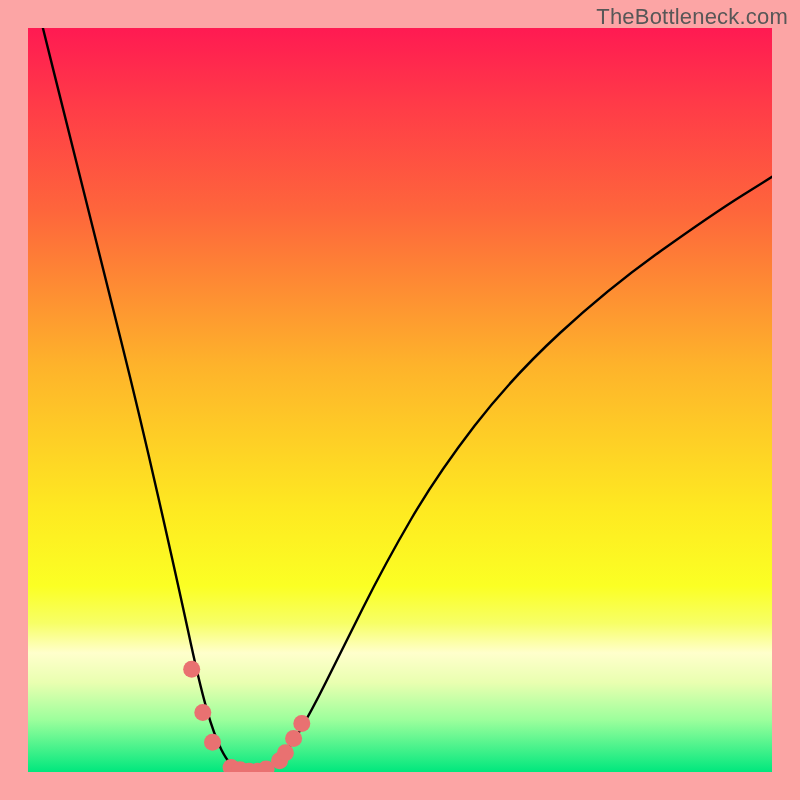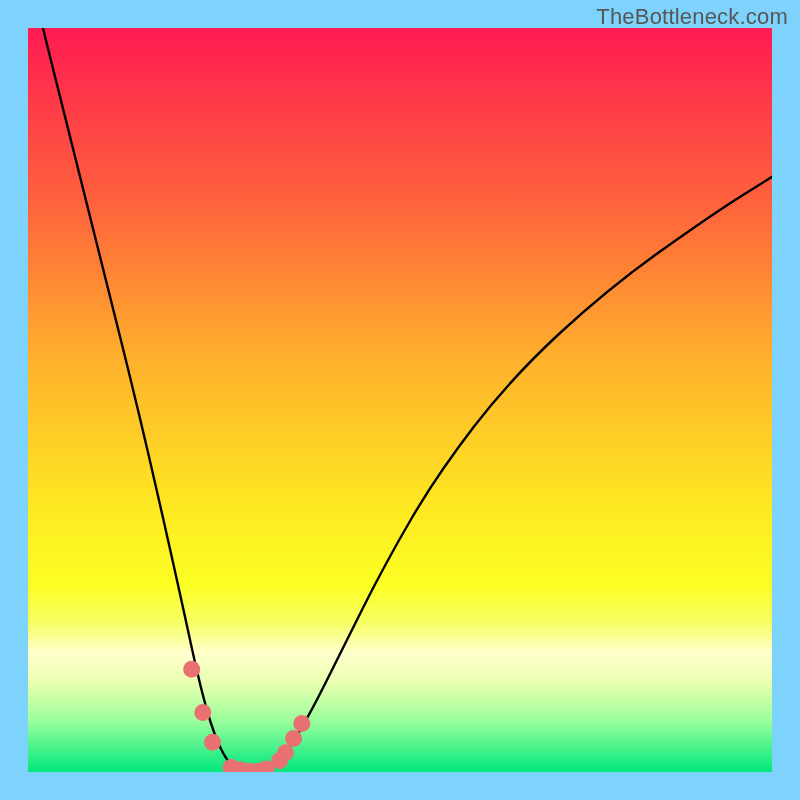--- a/index.html
+++ b/index.html
@@ -10,21 +10,21 @@
     overflow: hidden;
     background: #000;
     font-family: Arial, Helvetica, sans-serif;
   }
   .frame {
     position: absolute;
     top: 0;
     left: 0;
     width: 800px;
     height: 800px;
-    background: #7dd3fc;
+    background: #fca5a5;
   }
   .plot-area {
     position: absolute;
     top: 28px;
     left: 28px;
     width: 744px;
     height: 744px;
     overflow: hidden;
     
     background: linear-gradient(

